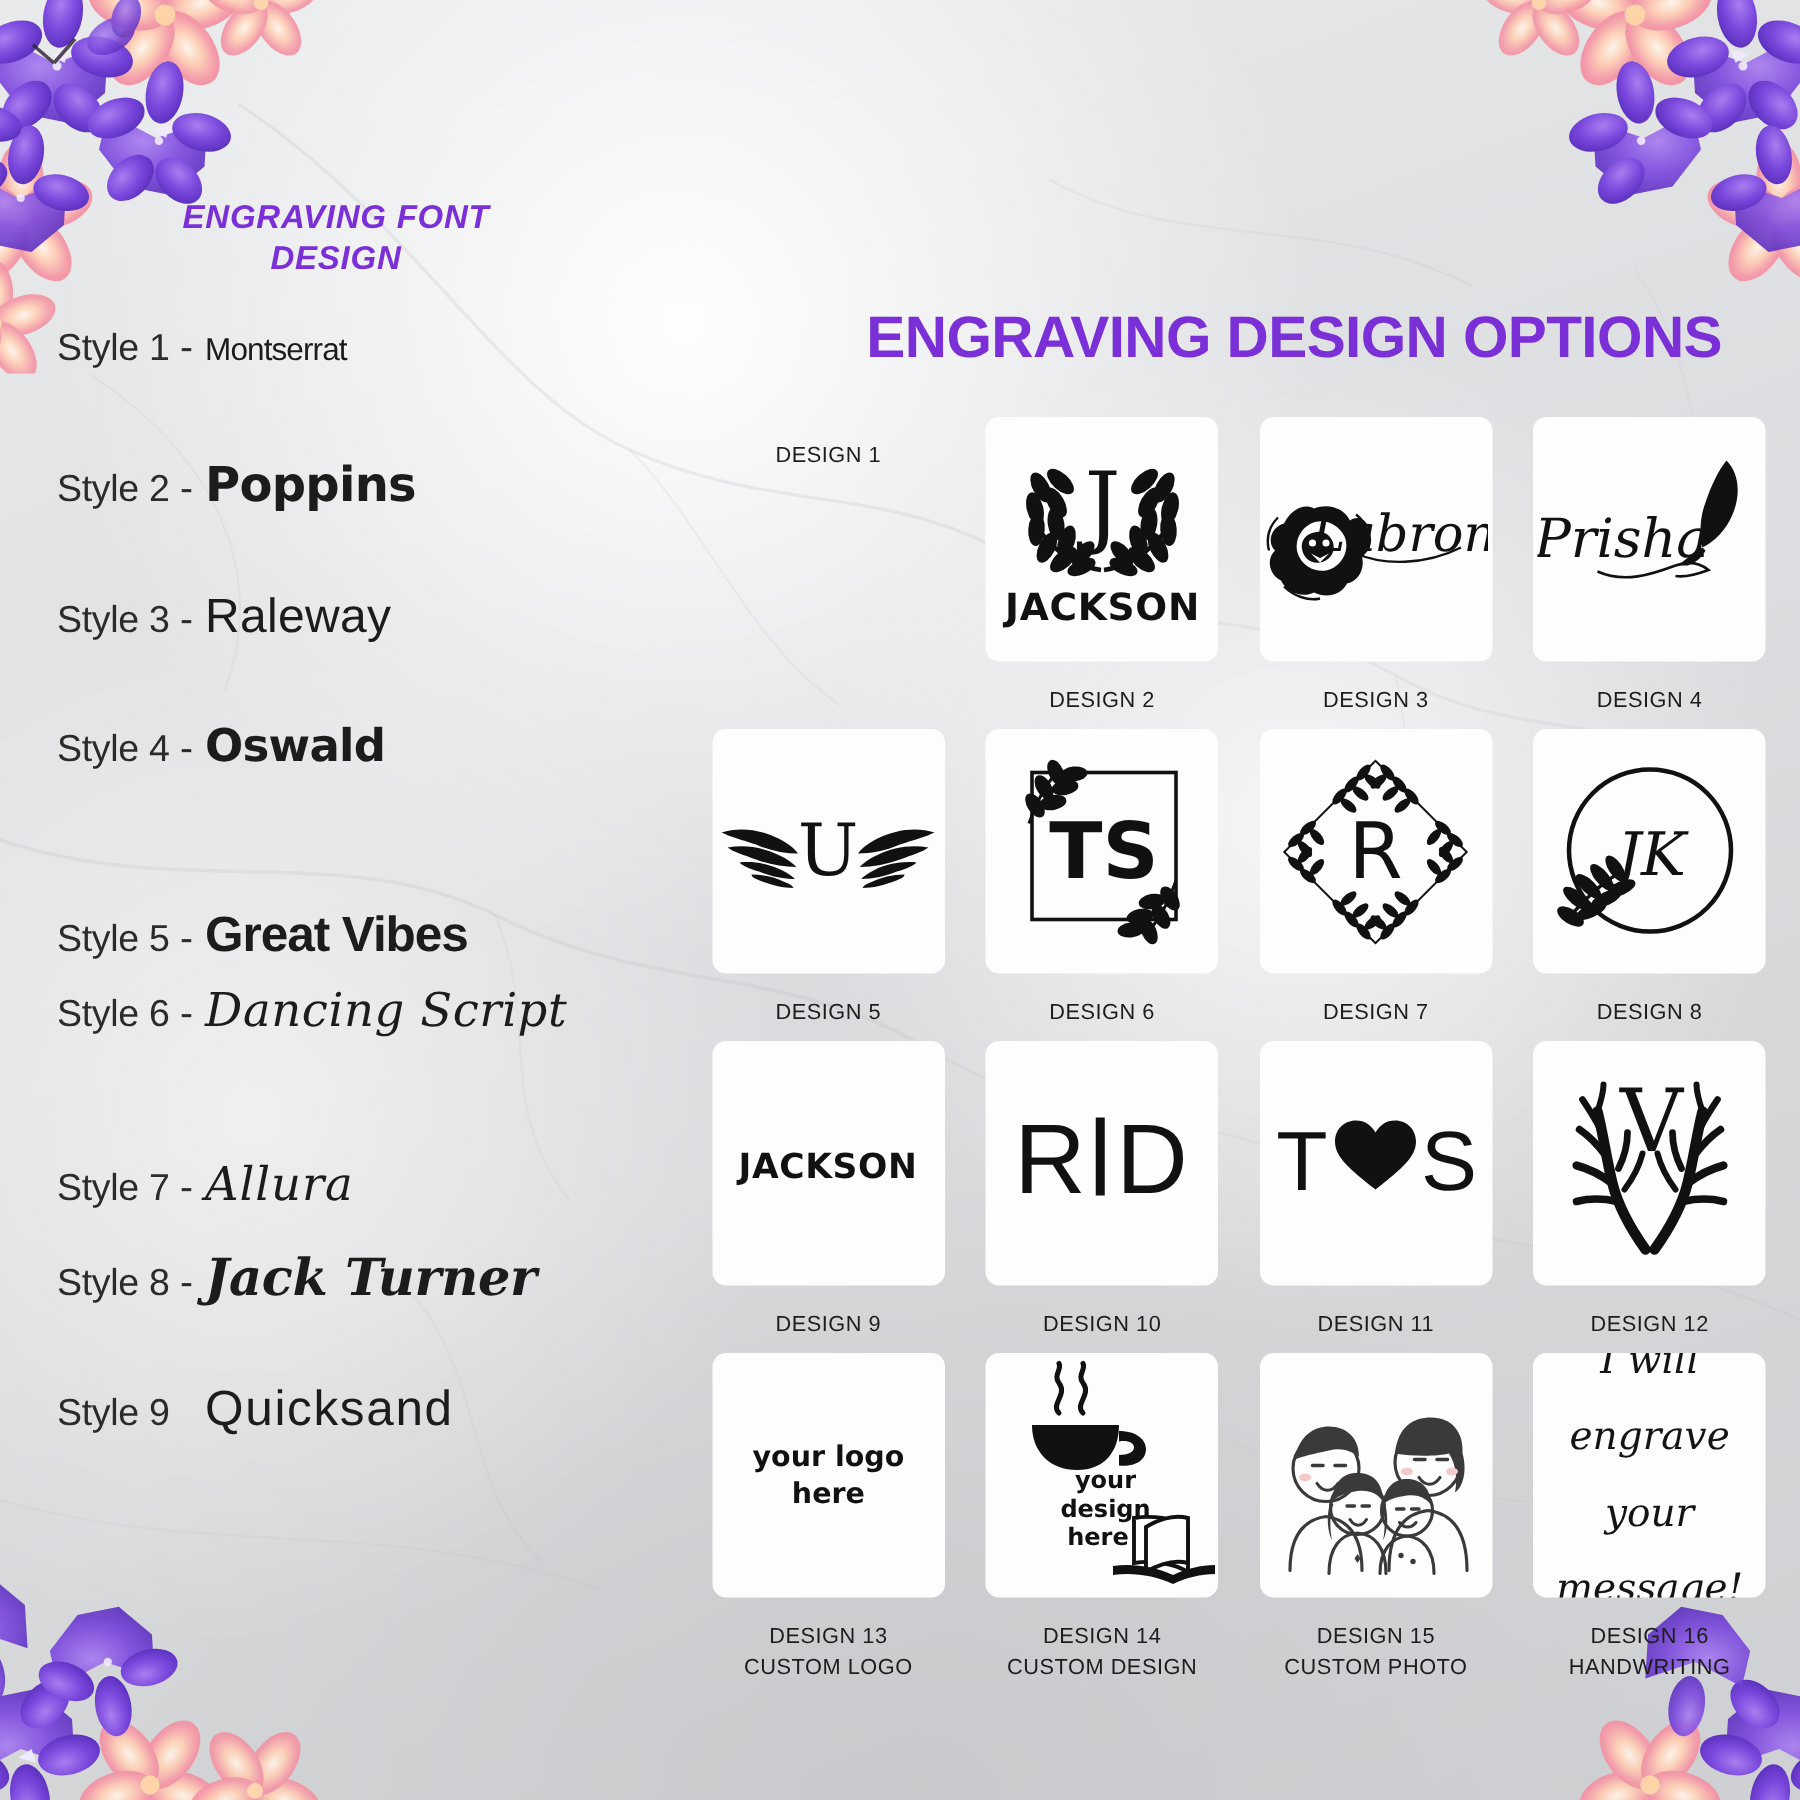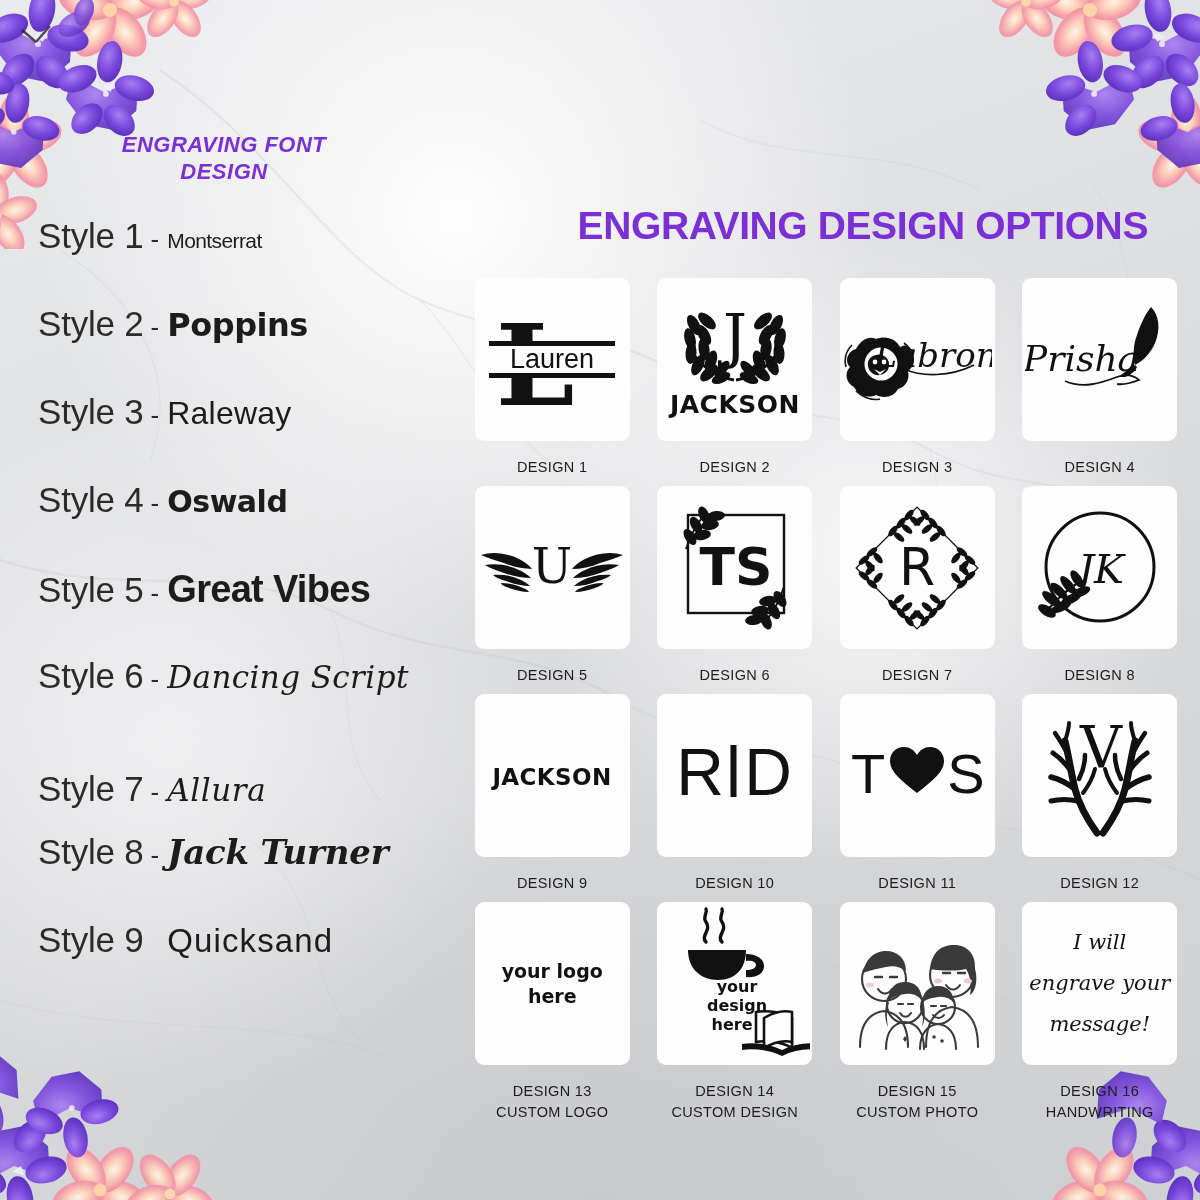--- a/index.html
+++ b/index.html
@@ -62,34 +62,34 @@
     list-style: none;
   }
   .style-row {
     display: flex;
     align-items: baseline;
     height: 88px;
     padding-left: 38px;
     white-space: nowrap;
   }
   .style-label {
-    font-size: 35px;
+    font-size: 25px;
     font-weight: 300;
     color: #2b2b2b;
     letter-spacing: -.2px;
   }
   .style-dash { font-size: 26px; color: #2b2b2b; padding: 0 8px 0 7px; }
   .style-dash.blank { visibility: hidden; }
   .style-name { font-size: 33px; color: #1c1c1c; }
 
   .f-montserrat { font-family:"Liberation Sans",sans-serif; font-weight:500; letter-spacing:-.6px; font-size:21px; }
   .f-poppins    { font-family:"DejaVu Sans",sans-serif; font-weight:bold; letter-spacing:-.5px; font-size:32px; }
   .f-raleway    { font-family:"Liberation Sans",sans-serif; font-weight:300; letter-spacing:.2px; font-size:32px; }
   .f-oswald     { font-family:"DejaVu Sans",sans-serif; font-weight:bold; letter-spacing:-.5px; font-size:30px; }
-  .f-greatvibes { font-family:"Liberation Sans",sans-serif; font-weight:bold; letter-spacing:-.7px; font-size:38px; }
+  .f-greatvibes { font-family:"Liberation Sans",sans-serif; font-weight:bold; letter-spacing:-.7px; font-size:33px;margin-top:36px; }
   .f-dancing    { font-family:"DejaVu Serif",serif; font-style:italic; font-size:31px; letter-spacing:.4px; }
   .f-allura     { font-family:"DejaVu Serif",serif; font-style:italic; font-size:31px; letter-spacing:.6px;margin-top:28px; }
   .f-jackturner { font-family:"DejaVu Serif",serif; font-style:italic; font-weight:bold; font-size:34px; letter-spacing:-.2px; }
   .f-quicksand  { font-family:"Liberation Sans",sans-serif; font-weight:300; letter-spacing:1.1px; font-size:33px; }
 
   
   #right-panel {
     position: absolute;
     left: 470px; top: 204px;
     width: 712px;
@@ -141,21 +141,21 @@
     font-family: "DejaVu Sans", sans-serif;
     font-weight: bold;
     font-size: 19px;
     line-height: 1.28;
     text-align: center;
     color: #111;
   }
   .script-msg {
     font-family: "DejaVu Serif", serif;
     font-style: italic;
-    font-size: 21px;
+    font-size: 26px;
     line-height: 1.95;
     text-align: center;
     color: #141414;
   }
 </style>
 </head>
 <body>
 
 <div id="stage">
 
@@ -502,29 +502,20 @@
       </li>
     </ul>
   </div>
 
   <div id="right-panel">
     <div id="options-heading">ENGRAVING DESIGN OPTIONS</div>
 
     <div id="design-grid">
 
       <div class="design-cell">
-        <div class="tile">
-          <svg width="150" height="150" viewBox="0 0 150 150">
-            <text x="58" y="120" font-family="DejaVu Serif, serif" font-size="112" font-weight="bold" fill="#111" text-anchor="middle">L</text>
-            <rect x="12" y="56" width="126" height="5" fill="#111"></rect>
-            <rect x="12" y="88" width="126" height="5" fill="#111"></rect>
-            <rect x="12" y="61" width="126" height="27" fill="#fdfdfd"></rect>
-            <text x="75" y="83" font-family="Liberation Sans, sans-serif" font-size="27" font-weight="500" fill="#111" text-anchor="middle">Lauren</text>
-          </svg>
-        </div>
         <div class="caption">
           <span>DESIGN 1</span>
           
         </div>
       </div>
 
       <div class="design-cell">
         <div class="tile">
           <svg width="150" height="150" viewBox="0 0 150 150">
             <text x="75" y="72" font-family="DejaVu Serif, serif" font-size="60" fill="#111" text-anchor="middle">J</text>

